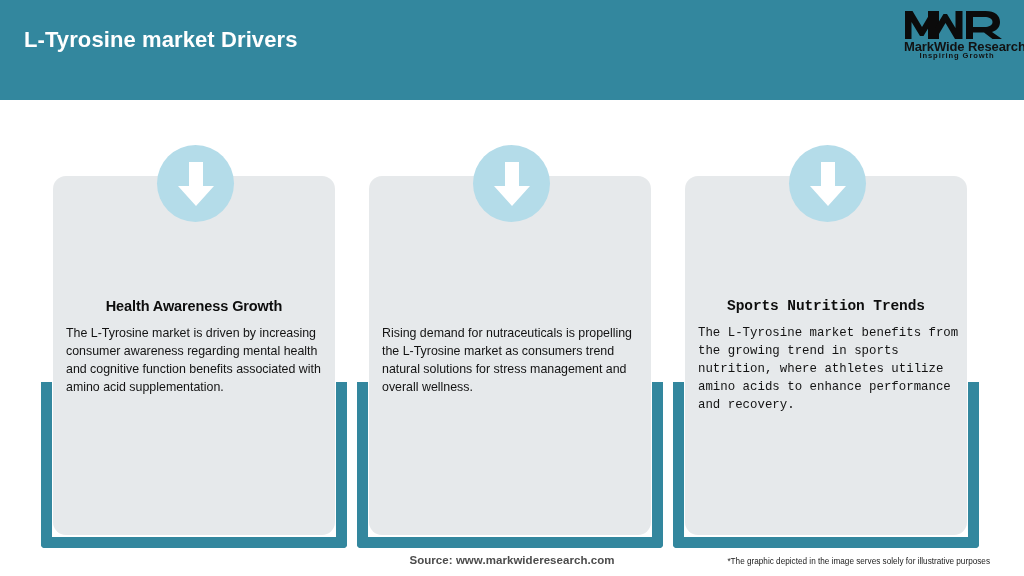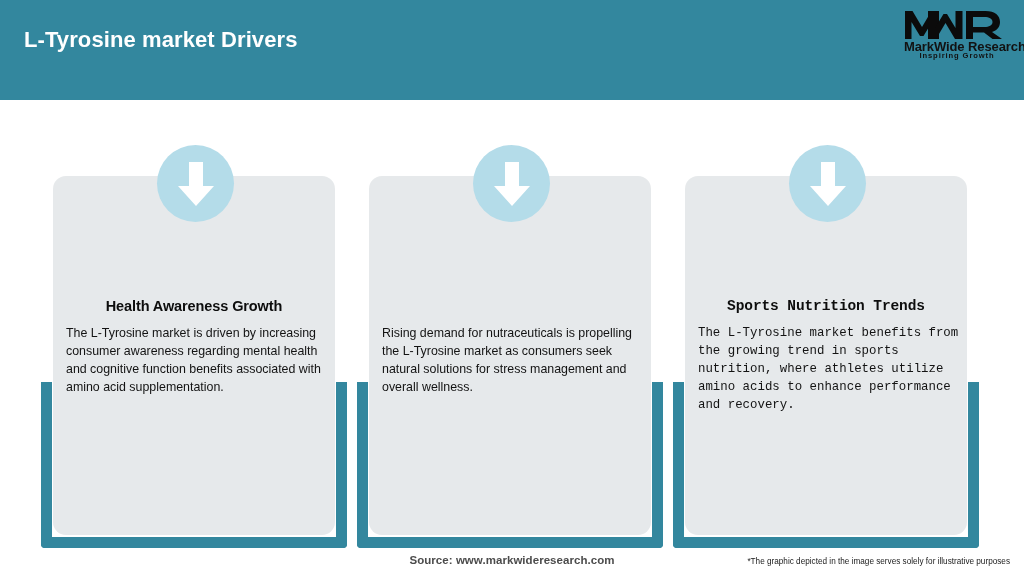--- a/index.html
+++ b/index.html
@@ -165,21 +165,21 @@
     top: 554px;
     width: 1024px;
     text-align: center;
     font-size: 11.5px;
     font-weight: bold;
     color: #4c4c4c;
     letter-spacing: 0.05px;
   }
   .disclaimer {
     position: absolute;
-    right: 14px;
+    right: 34px;
     top: 557px;
     font-size: 8.2px;
     color: #1a1a1a;
     white-space: nowrap;
   }
 </style>
 </head>
 <body>
 
 <div class="header-bar"></div>
@@ -213,21 +213,21 @@
   </div>
 
   <div class="card-group g1">
     <div class="bracket"></div>
     <div class="panel"></div>
     <div class="badge">
       <svg width="44" height="48" viewBox="0 0 44 48" xmlns="http://www.w3.org/2000/svg">
         <path d="M15 2 L29 2 L29 26 L40 26 L22 46 L4 26 L15 26 Z" fill="#ffffff"></path>
       </svg>
     </div>
-    <div class="card-body">Rising demand for nutraceuticals is propelling the L-Tyrosine market as consumers seek natural solutions for stress management and overall wellness.</div>
+    <div class="card-body">Rising demand for nutraceuticals is propelling the L-Tyrosine market as consumers trend natural solutions for stress management and overall wellness.</div>
   </div>
 
   <div class="card-group g2">
     <div class="bracket"></div>
     <div class="panel"></div>
     <div class="badge">
       <svg width="44" height="48" viewBox="0 0 44 48" xmlns="http://www.w3.org/2000/svg">
         <path d="M15 2 L29 2 L29 26 L40 26 L22 46 L4 26 L15 26 Z" fill="#ffffff"></path>
       </svg>
     </div>

